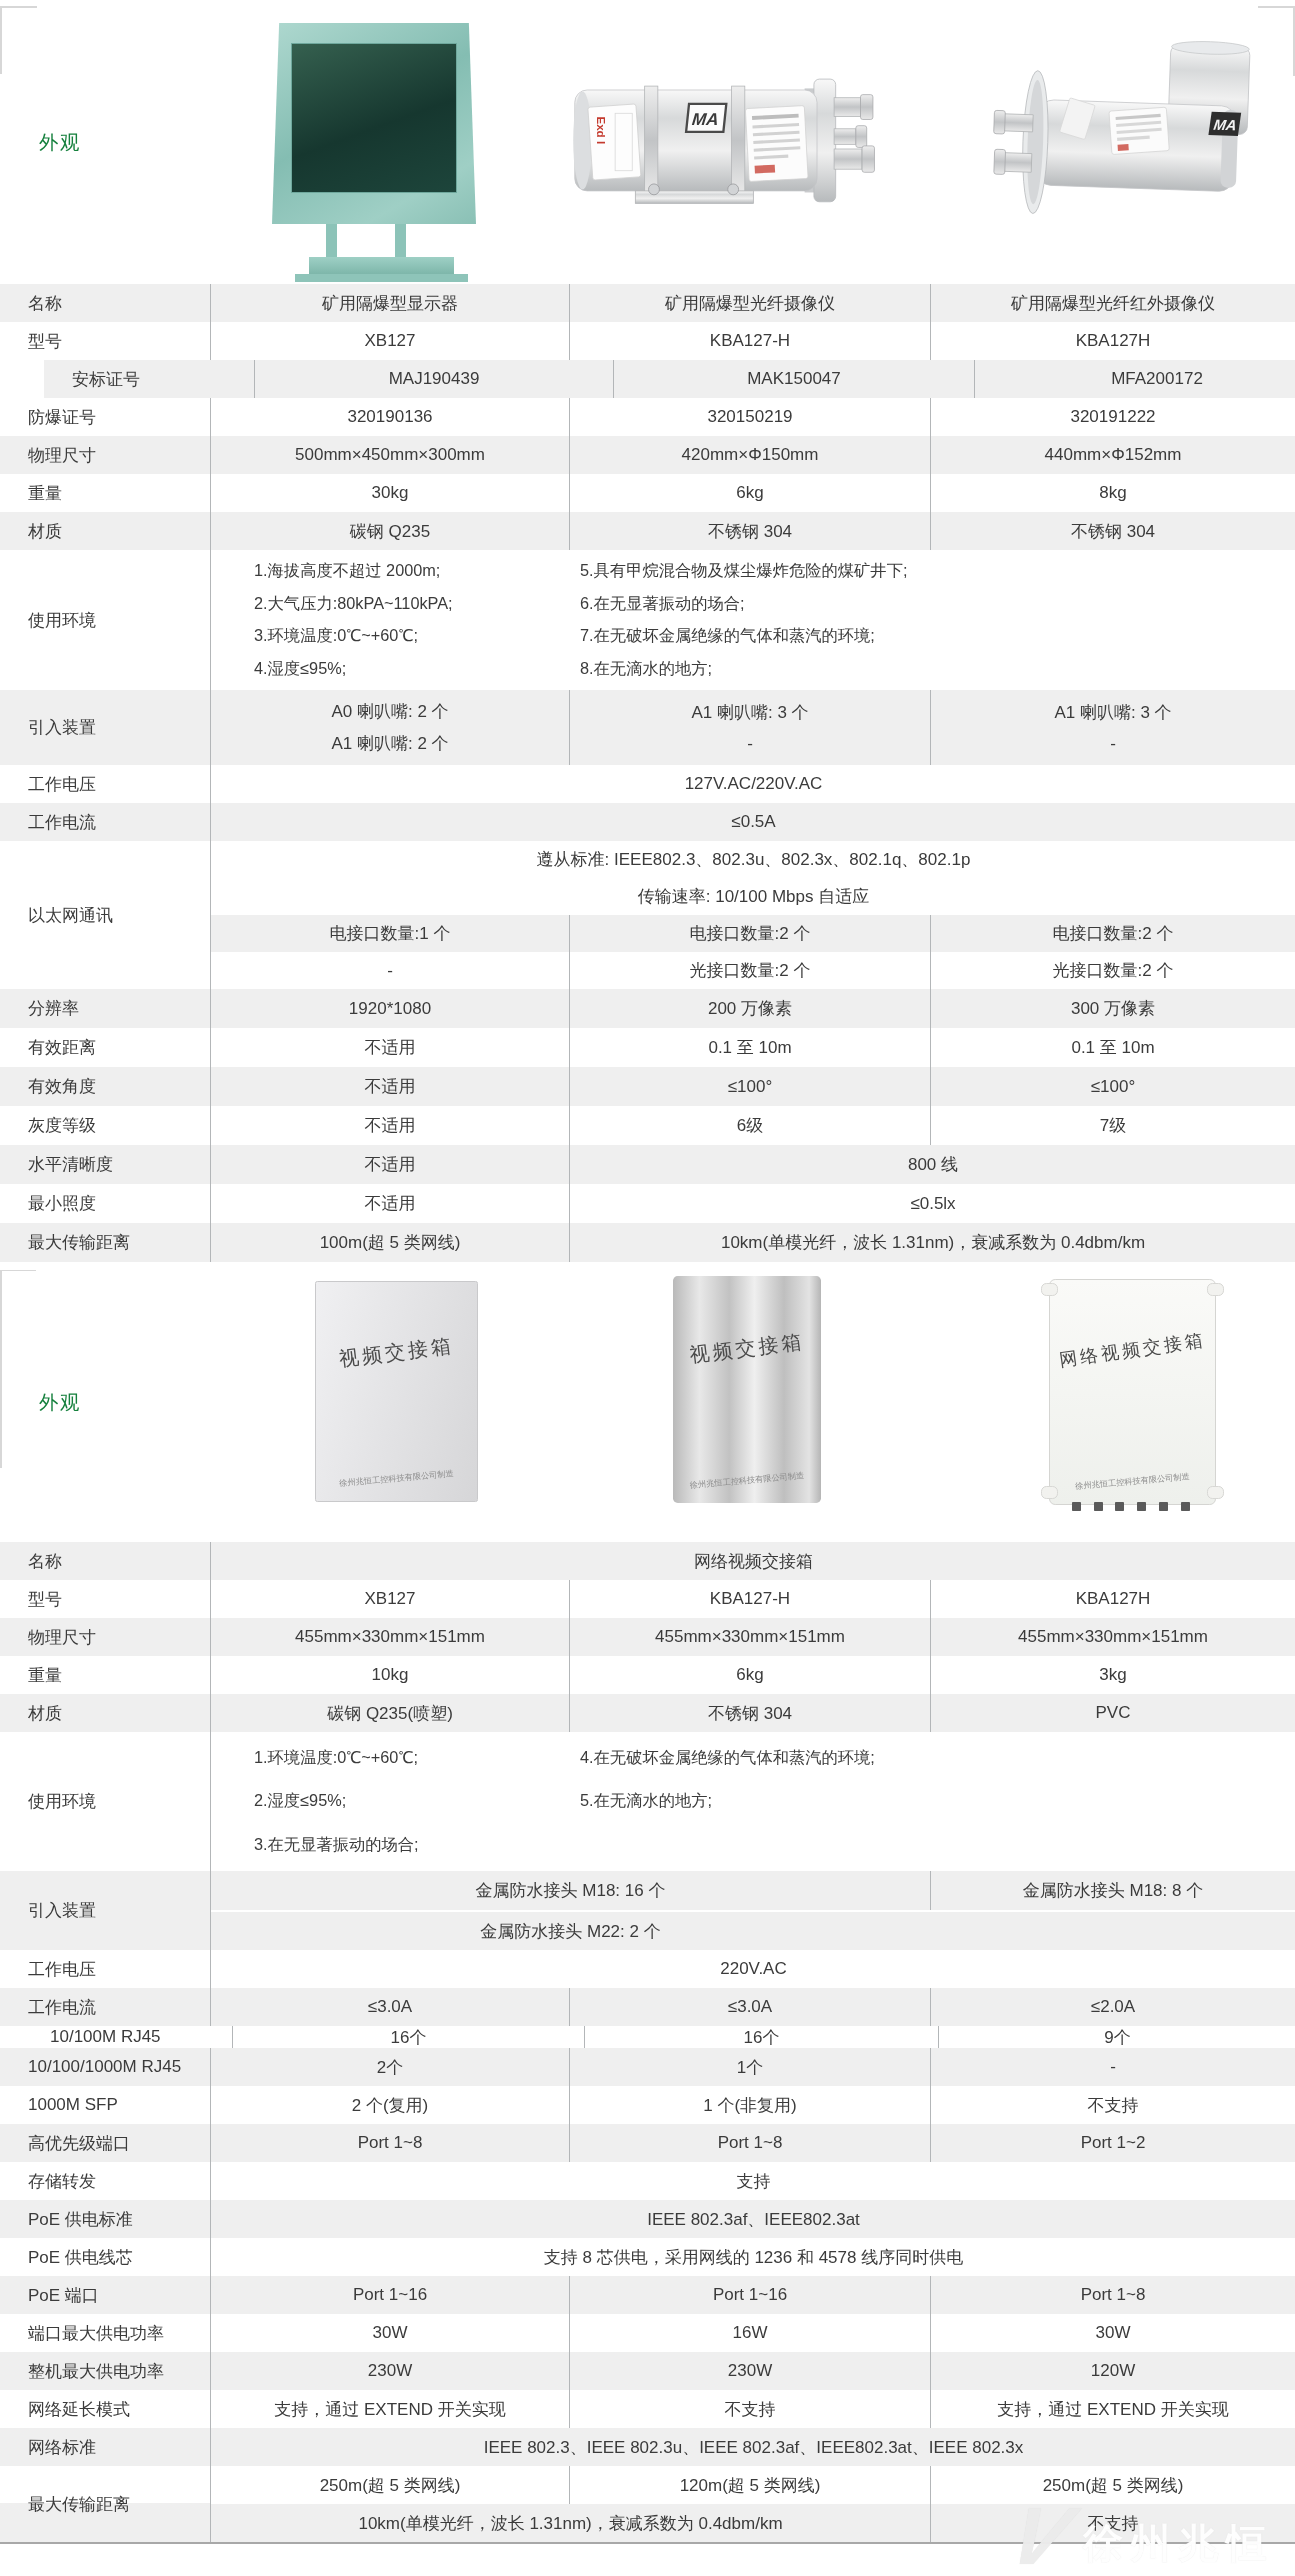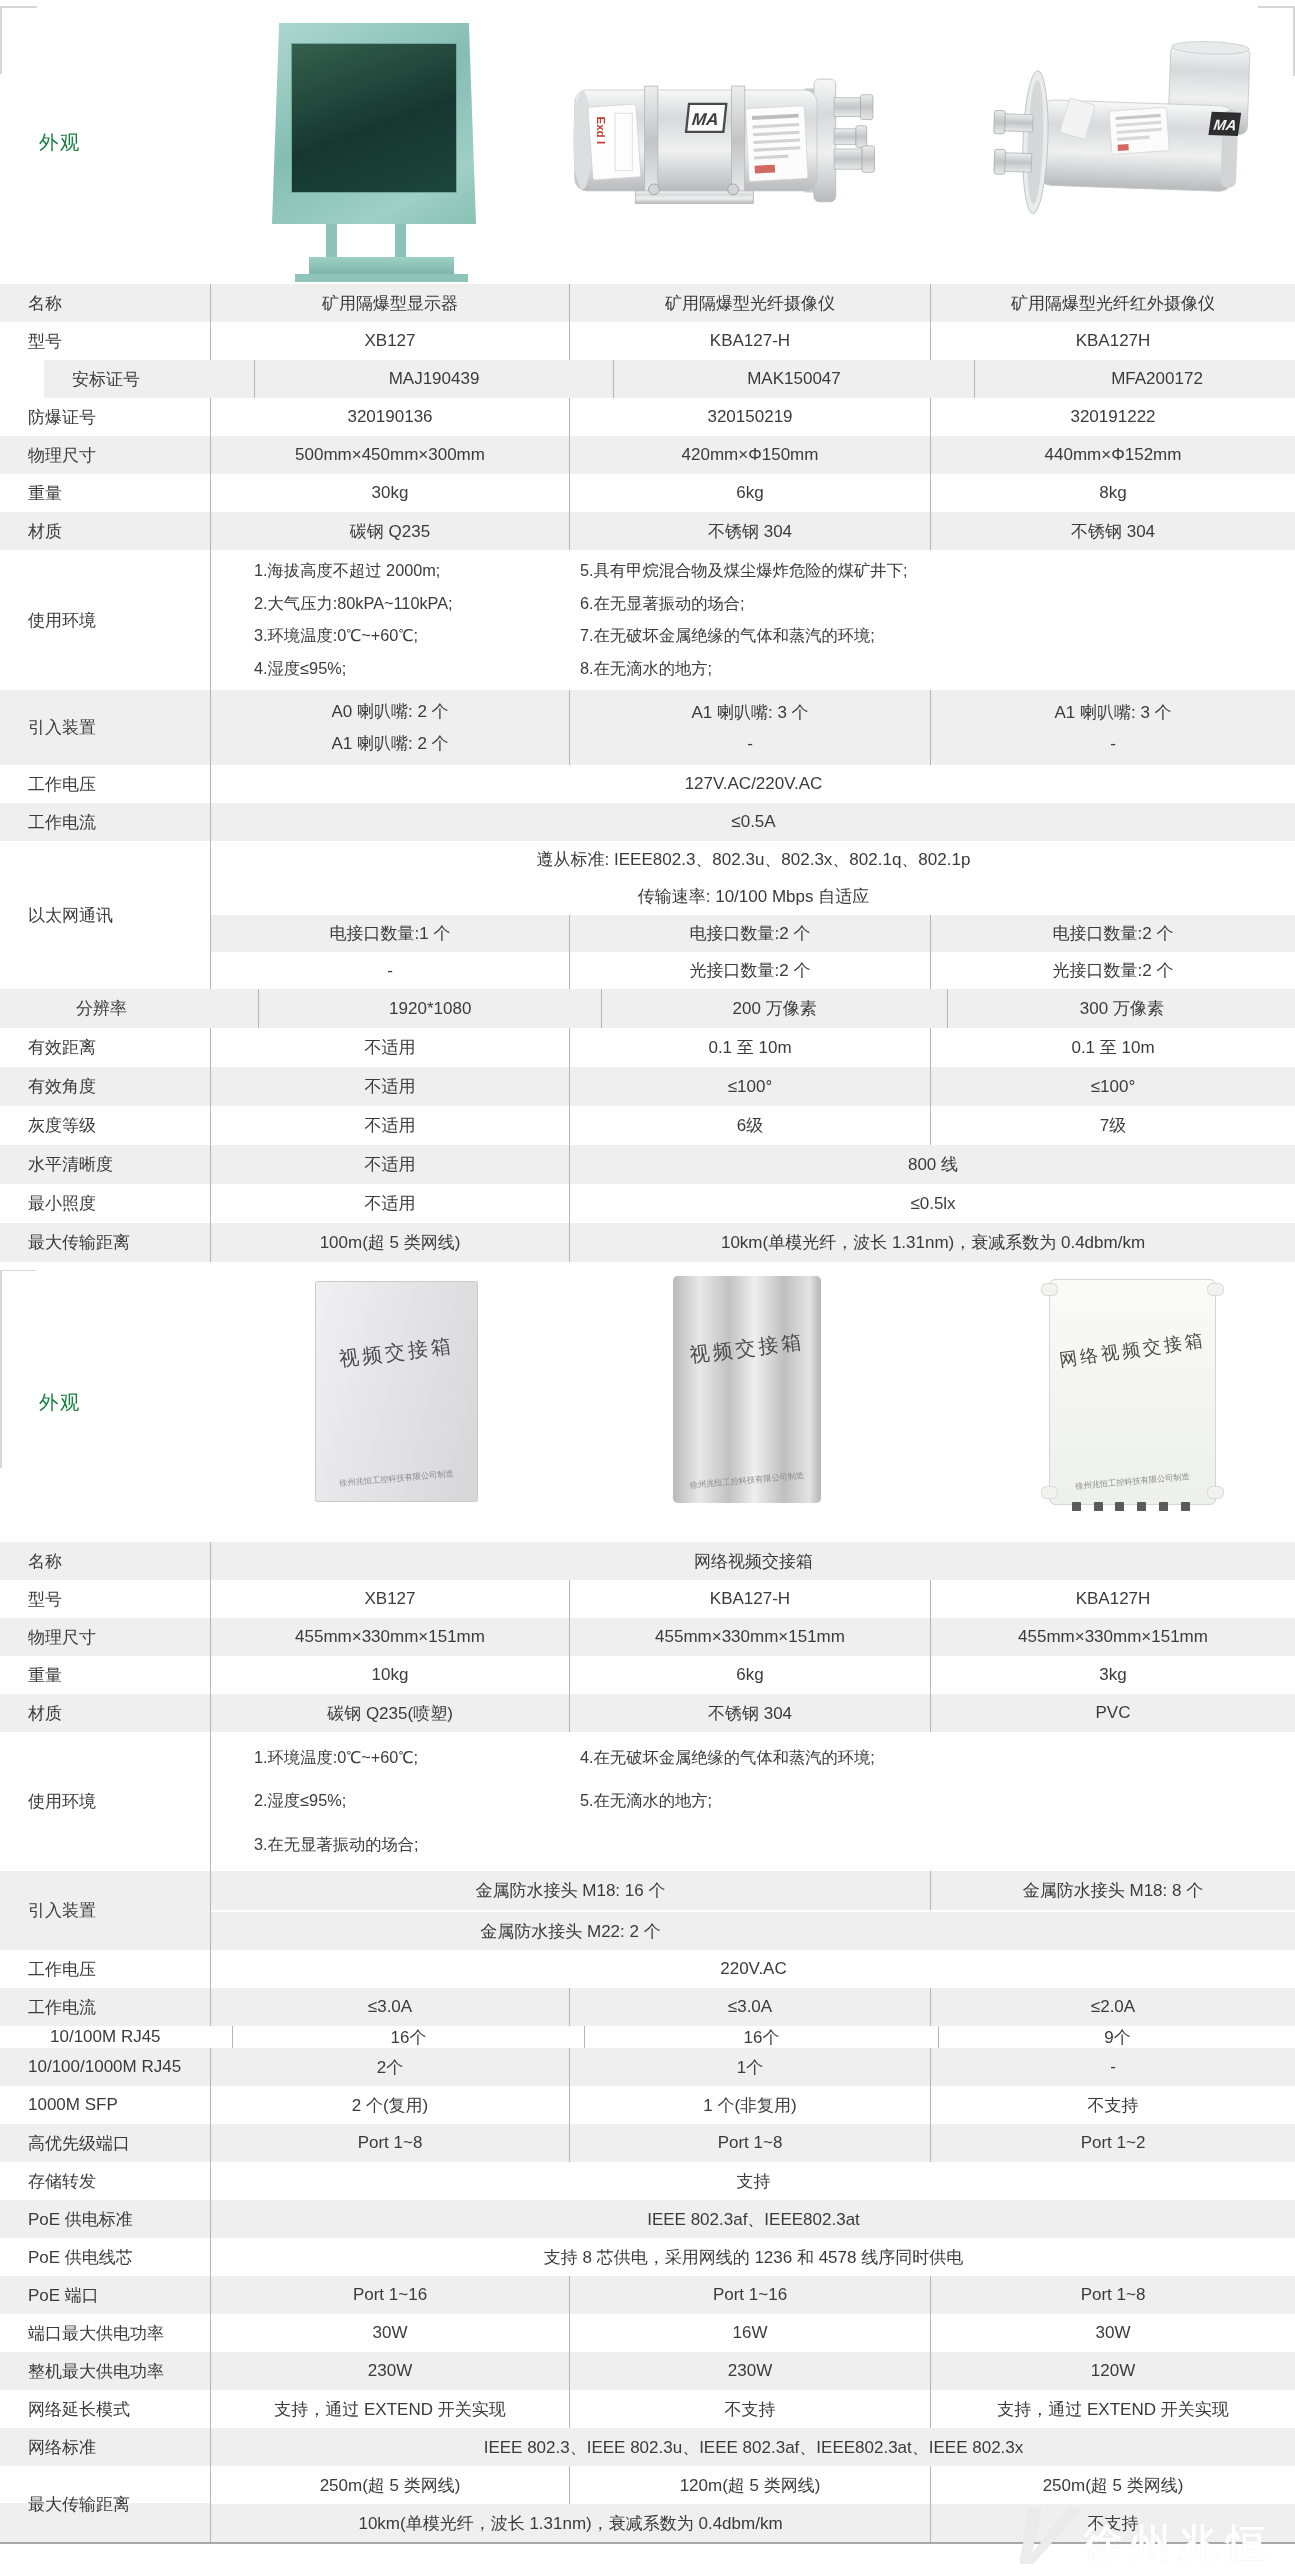--- a/index.html
+++ b/index.html
@@ -265,21 +265,21 @@
             <div class="bcell bdiv" style="width: 361px;">电接口数量:2 个</div>
             <div class="bcell bdiv" style="width: 365px;">电接口数量:2 个</div>
           </div>
           <div class="brow" style="height: 37px;">
             <div class="bcell" style="width: 358px;">-</div>
             <div class="bcell bdiv" style="width: 361px;">光接口数量:2 个</div>
             <div class="bcell bdiv" style="width: 365px;">光接口数量:2 个</div>
           </div>
         </div>
       </div>
-      <div class="row bg-g" style="height: 39px; padding-left: 48px;">
+      <div class="row bg-g" style="height: 39px;">
         <div class="lbl">分辨率</div>
         <div class="vcell c1">1920*1080</div>
         <div class="vcell c2">200 万像素</div>
         <div class="vcell c3">300 万像素</div>
       </div>
       <div class="row bg-w" style="height: 39px;">
         <div class="lbl">有效距离</div>
         <div class="vcell c1">不适用</div>
         <div class="vcell c2">0.1 至 10m</div>
         <div class="vcell c3">0.1 至 10m</div>

